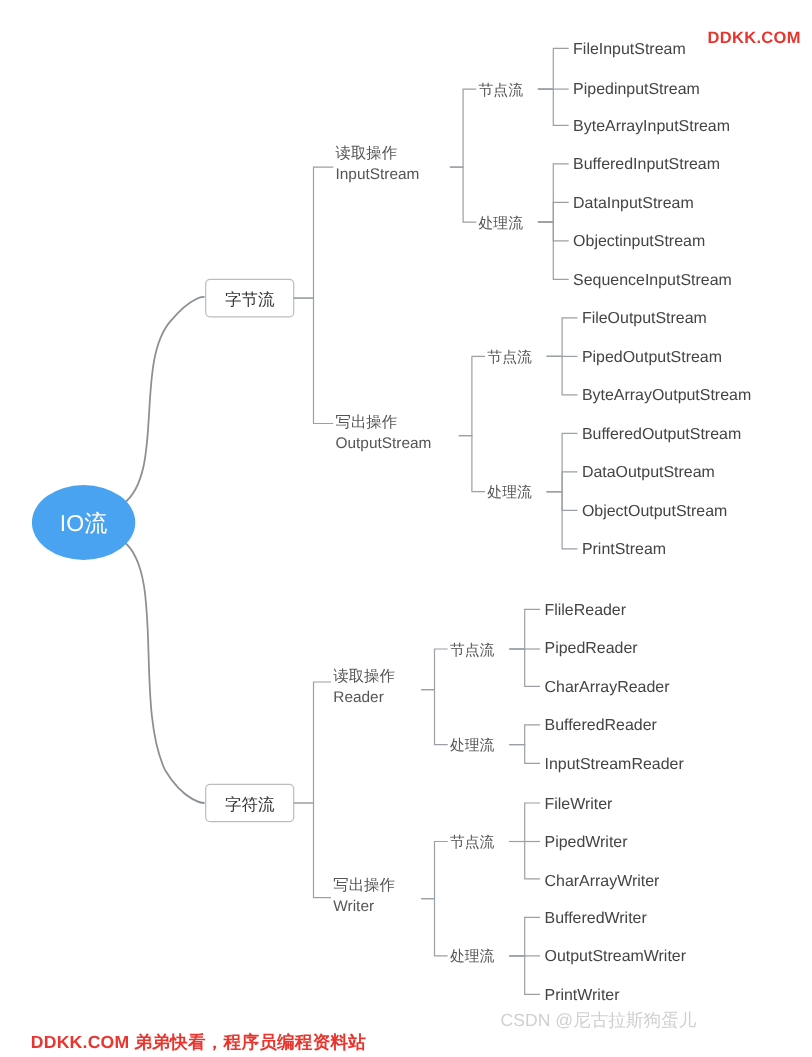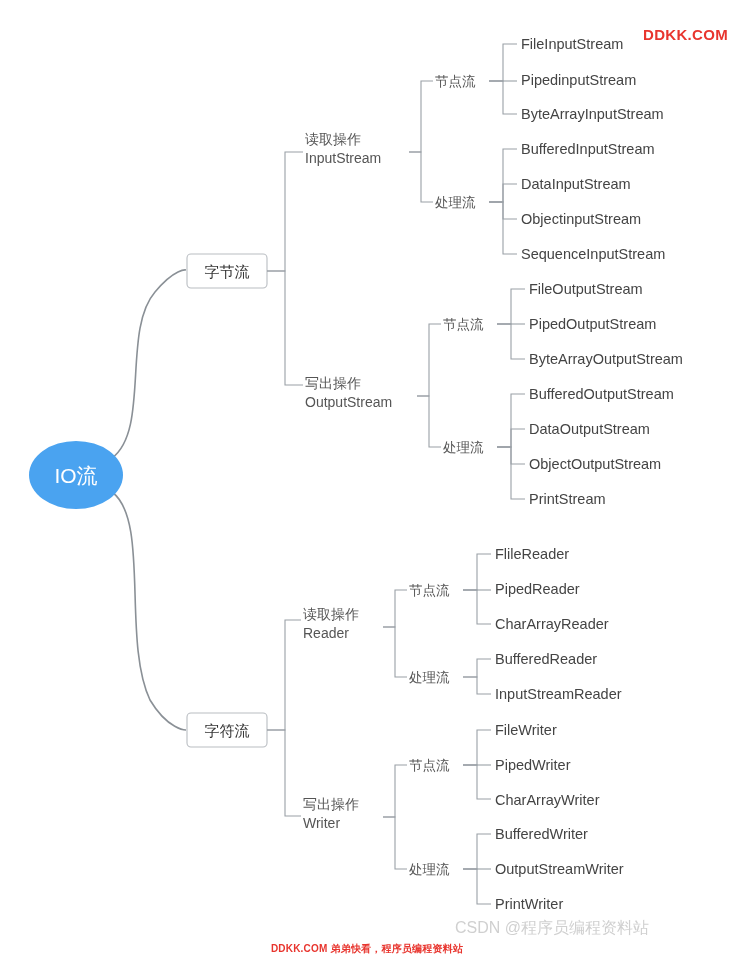--- a/index.html
+++ b/index.html
@@ -15,24 +15,25 @@
   }
   .wm-top{
     position:absolute;top:6px;right:10px;
     color:#e8352e;font-weight:bold;font-size:15px;
     letter-spacing:0.3px;
     margin-top:20px;
   }
   .wm-bottom{
     position:absolute;left:0;bottom:0;width:738px;height:24px;
     background:#ffffff;
-    color:#e8352e;font-weight:bold;font-size:10px;
-    text-align:center;line-height:24px;padding-right:4px;
+    color:#e8352e;font-weight:bold;font-size:16px;
+    text-align:left;line-height:24px;padding-right:4px;
     box-sizing:border-box;
     letter-spacing:0.2px;
+    padding-left:28px;
   }
   .wm-csdn{
     position:absolute;left:455px;top:918px;
     color:#d0d0d0;font-size:16px;
     white-space:nowrap;
   }
   .root-label{
     font-size:21px;fill:#ffffff;font-family:"Liberation Sans","DejaVu Sans",sans-serif;
   }
   .cat-label{
@@ -159,15 +160,15 @@
   <text class="grp-label" x="409" y="874">处理流</text>
   <path class="edge" d="M463,869 L477,869 L477,834 L491,834"></path>
   <path class="edge" d="M463,869 L491,869"></path>
   <path class="edge" d="M463,869 L477,869 L477,904 L491,904"></path>
   <text class="leaf-label" x="495" y="839">BufferedWriter</text>
   <text class="leaf-label" x="495" y="874">OutputStreamWriter</text>
   <text class="leaf-label" x="495" y="909">PrintWriter</text>
 
 </svg>
 
-<div class="wm-csdn">CSDN @程序员编程资料站</div>
+<div class="wm-csdn">CSDN @尼古拉斯狗蛋儿</div>
 <div class="wm-top">DDKK.COM</div>
 <div class="wm-bottom">DDKK.COM 弟弟快看，程序员编程资料站</div>
 
 </body></html>

